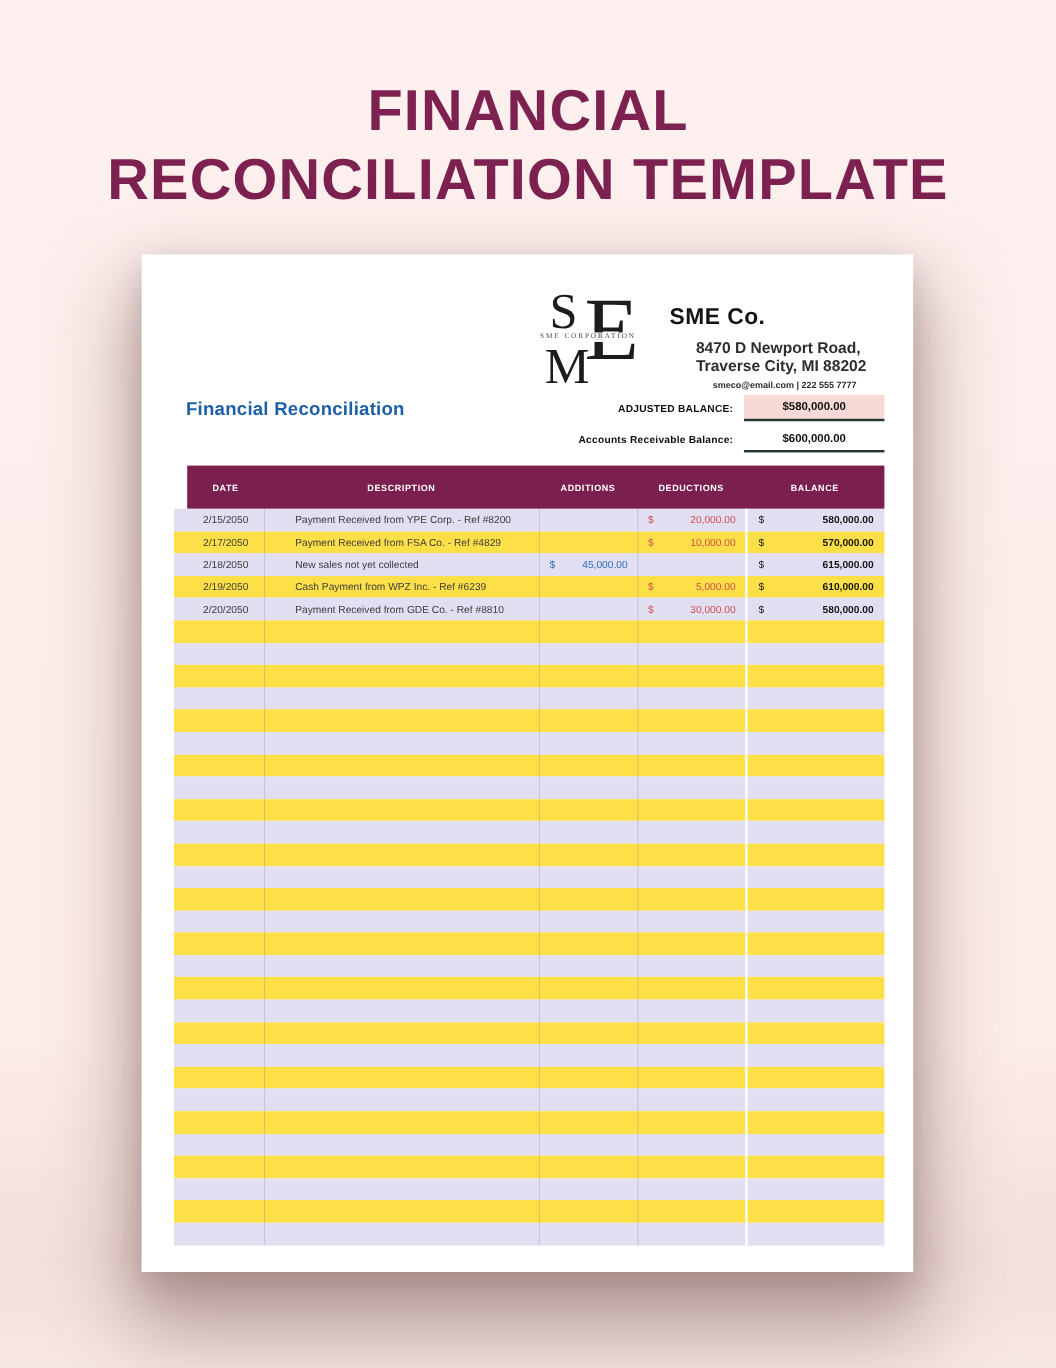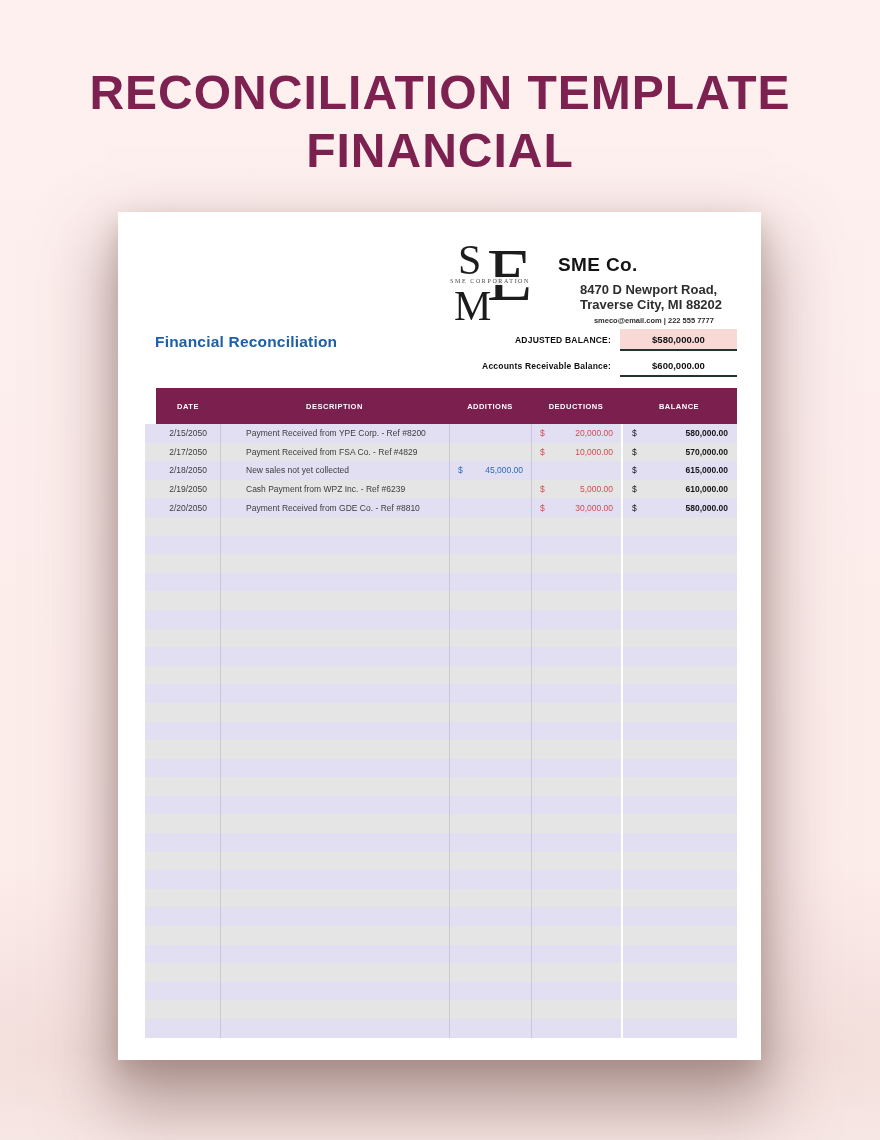--- a/index.html
+++ b/index.html
@@ -61,41 +61,41 @@
   
   .recon-table { position:absolute; left:27px; top:176px; width:592px; }
   .thead {
     margin-left:11px; height:36px; background:#7b1f4e;
     display:grid; grid-template-columns:64px 229px 82px 90px 116px;
     align-items:center; text-align:center;
     color:#ffffff; font-size:7.5px; font-weight:700; letter-spacing:.5px;
   }
   .trow {
     display:grid; grid-template-columns:75px 229px 82px 90px 116px;
-    height:18.6px; align-items:stretch; background:#e5e5e5;
+    height:18.6px; align-items:stretch; background:#fde047;
     font-size:8.5px; color:#3c3c3c;
   }
   .trow.lav { background:#e2dff3; }
   .cell { display:flex; align-items:center; }
   .cell + .cell { border-left:1px solid rgba(125,125,160,.25); }
   .cell.c-bal { border-left:2px solid #ffffff; }
   .c-date { justify-content:flex-end; padding-right:13px; }
   .c-desc { justify-content:flex-start; padding-left:25px;text-align:right; }
   .c-money { justify-content:space-between; padding:0 8px; }
   .c-money.add { color:#2e6cb4; }
   .c-money.ded { color:#d24c4e; }
   .c-bal { justify-content:space-between; padding:0 9px; color:#151515; }
   .c-bal .val { font-weight:700; }
 </style>
 </head>
 <body>
 
 <div class="main-title">
+  <div>FINANCIAL</div>
   <div>RECONCILIATION TEMPLATE</div>
-  <div>FINANCIAL</div>
 </div>
 
 <div class="sheet">
 
   <div class="brand">
     <div class="logo">
       <span class="logo-s">S</span>
       <span class="logo-e">E</span>
       <span class="logo-m">M</span>
       <span class="logo-band">SME CORPORATION</span>

